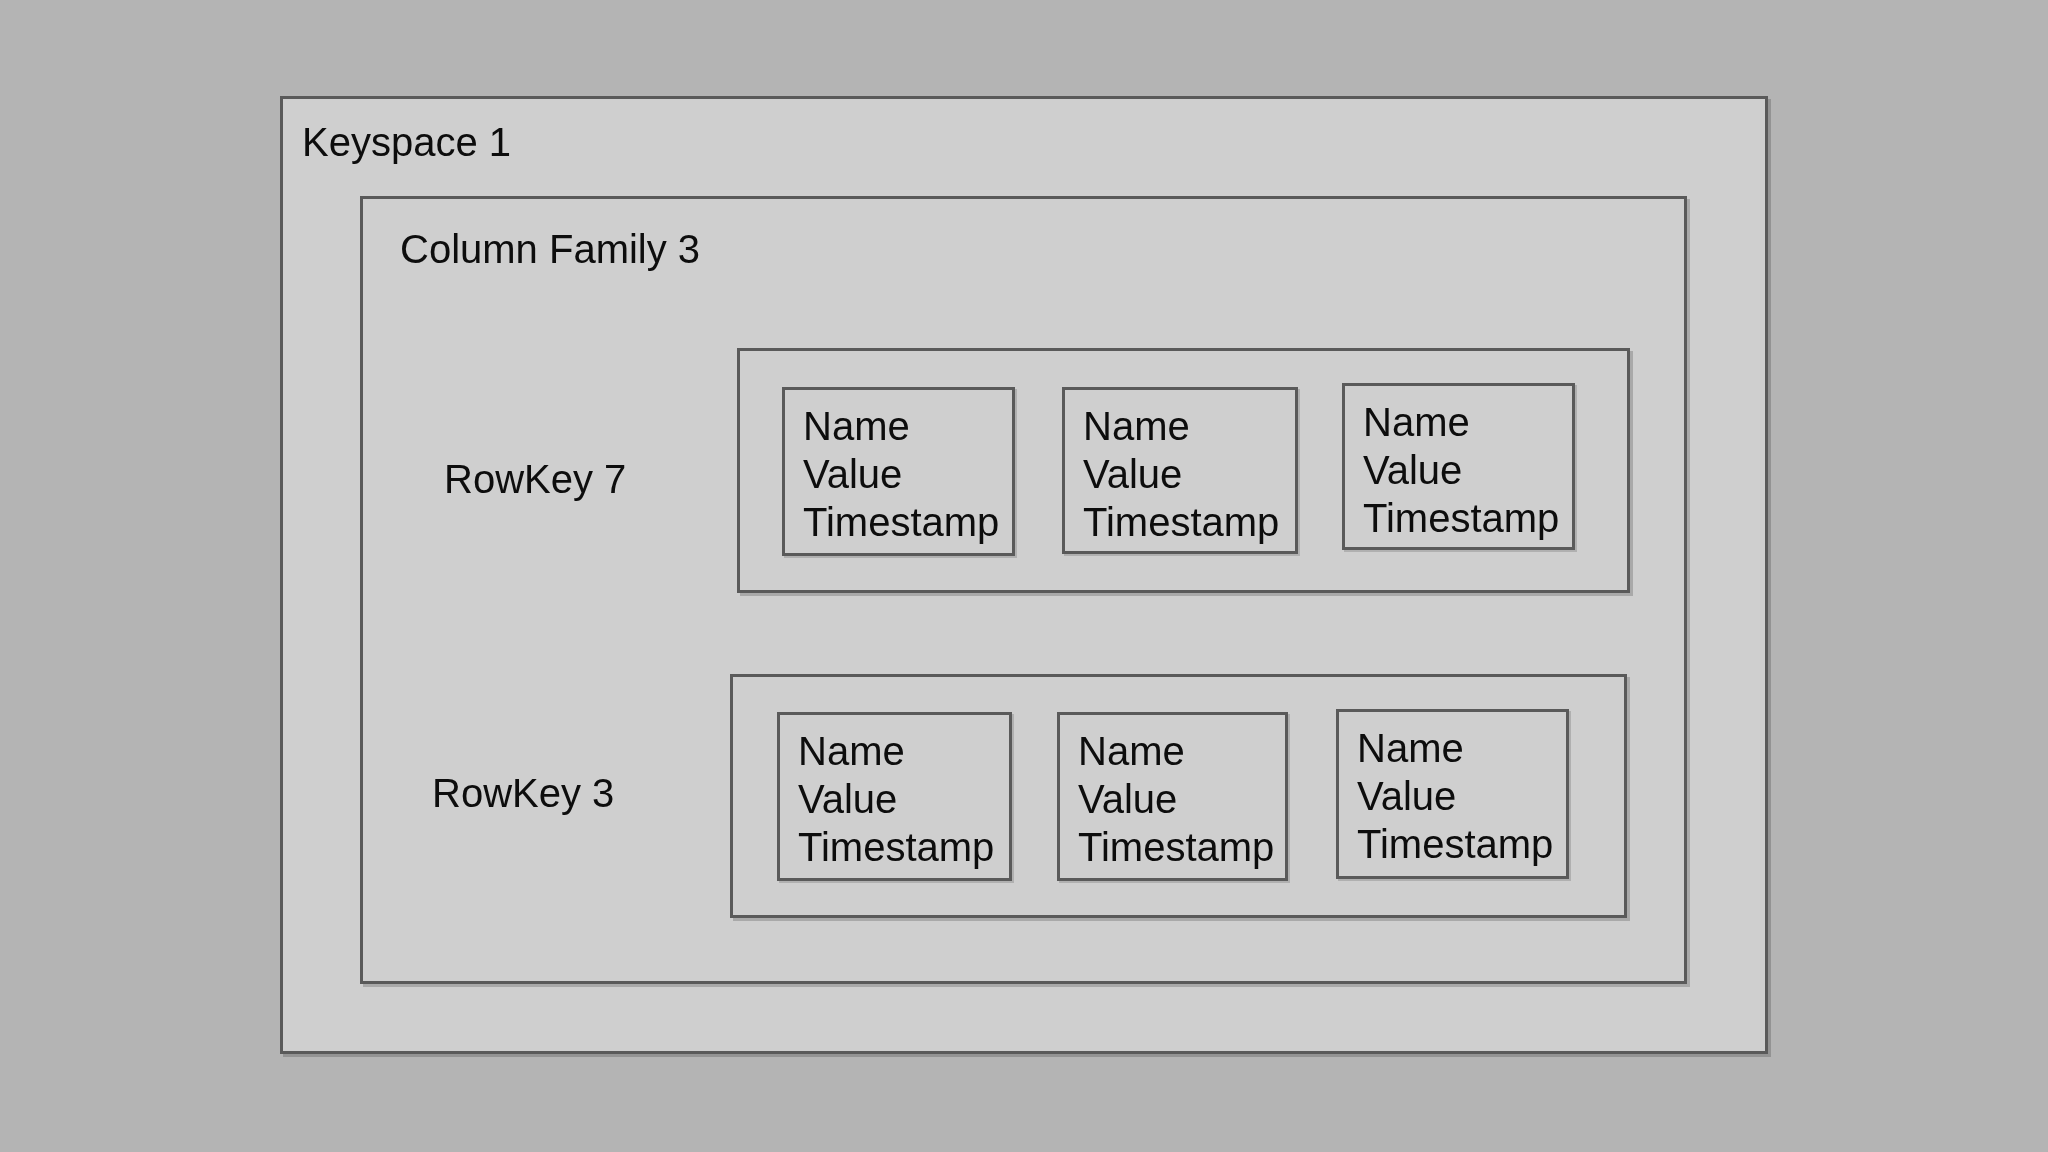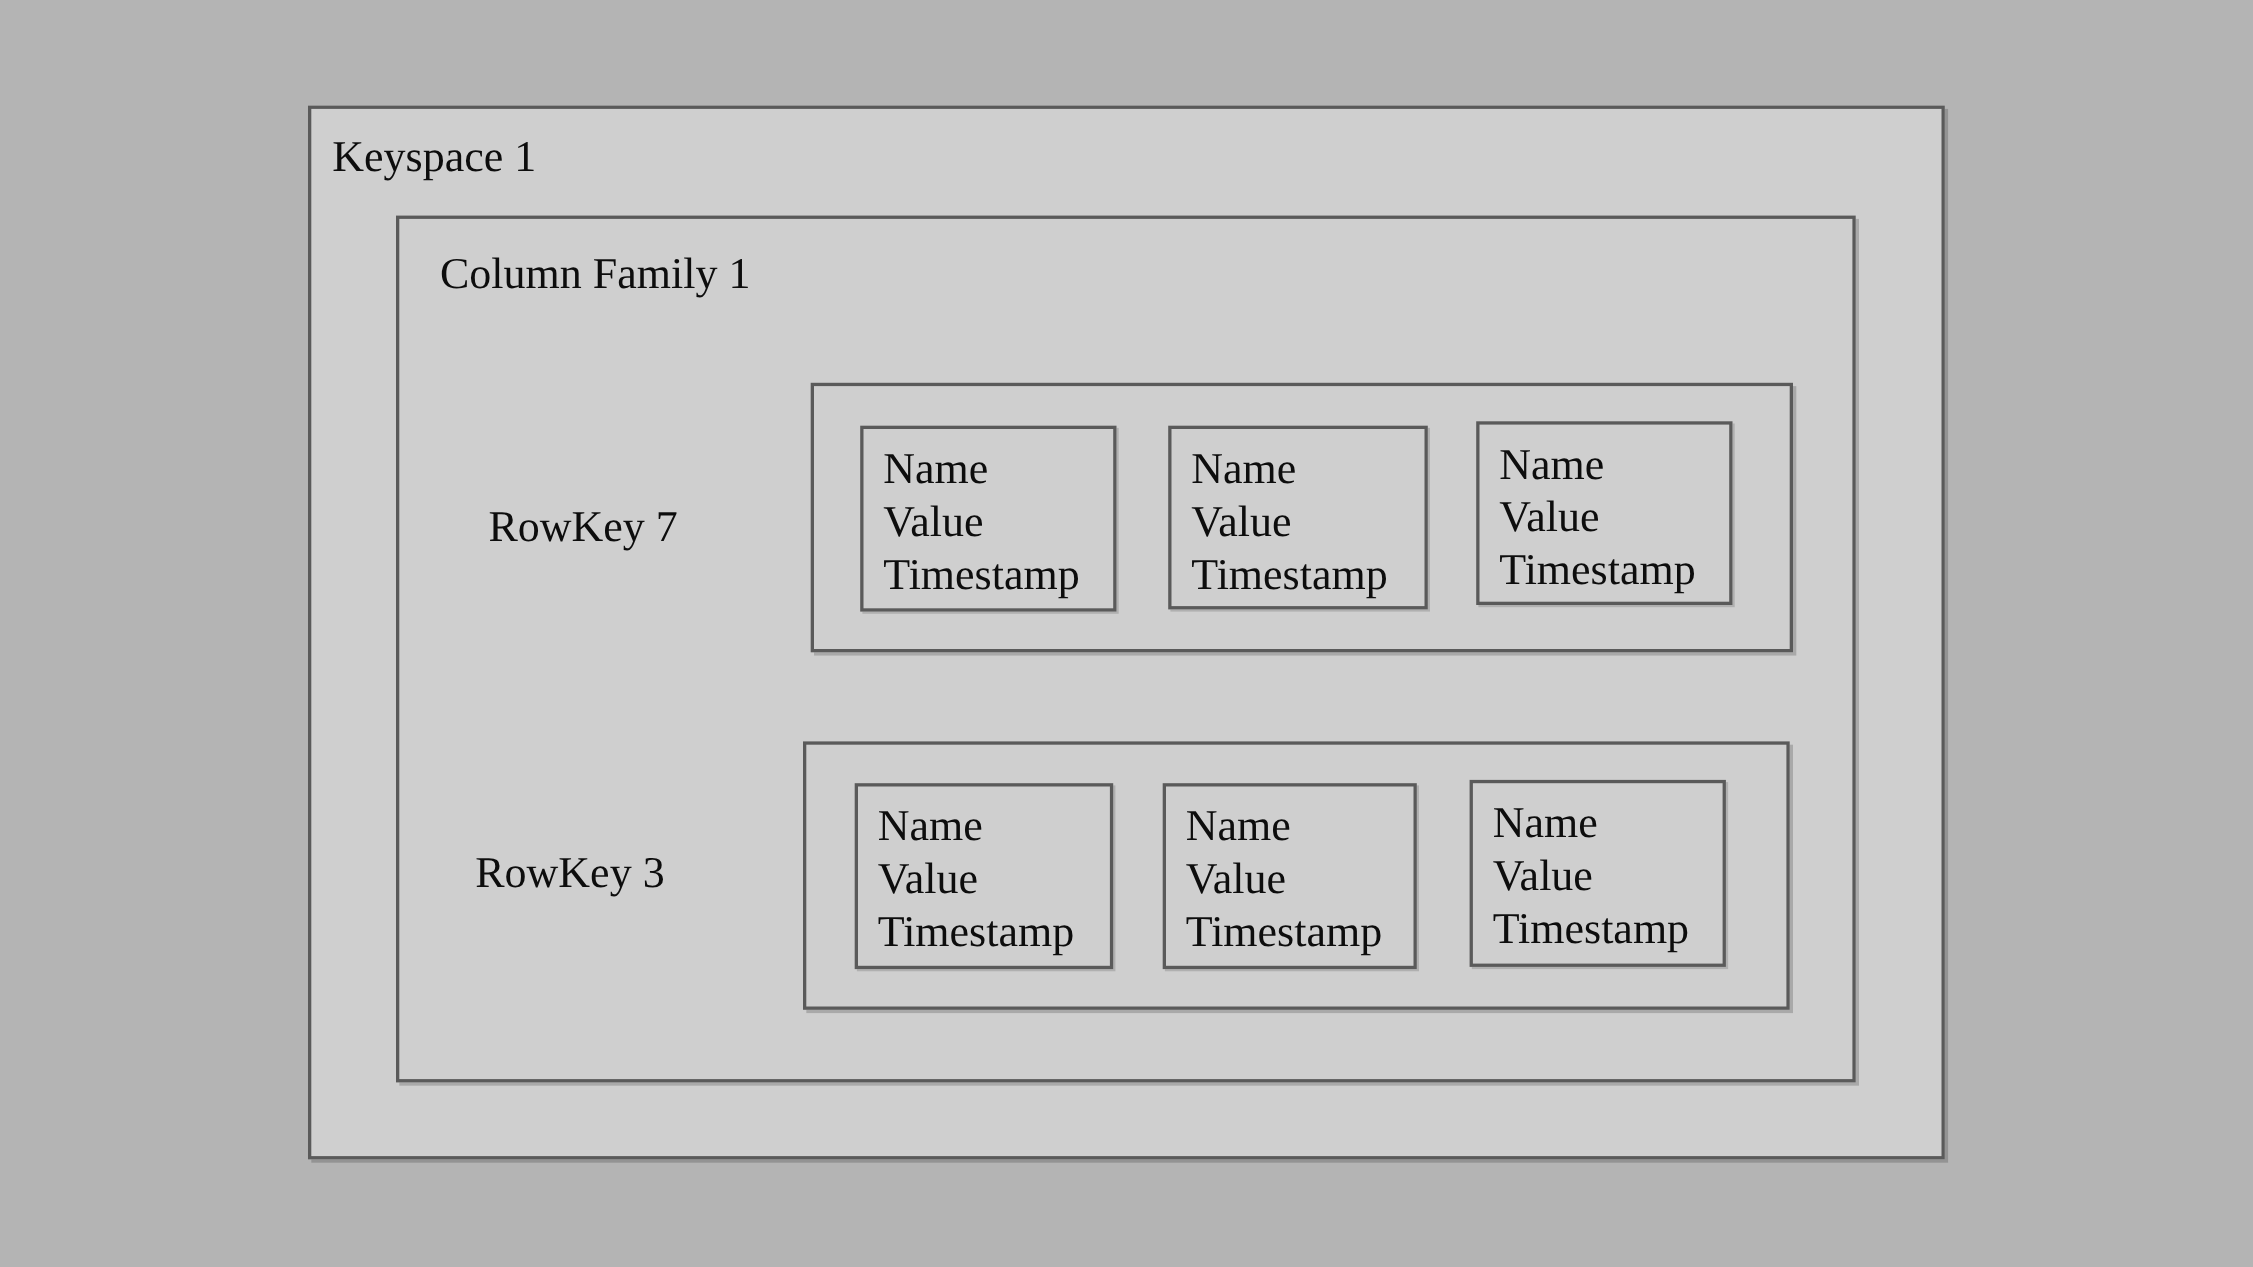--- a/index.html
+++ b/index.html
@@ -9,21 +9,21 @@
     --text: #0d0d0d;
   }
   * { margin: 0; padding: 0; box-sizing: border-box; }
   html, body {
     width: 2048px; height: 1152px;
     background: var(--background);
     font-family: "Liberation Sans", "DejaVu Sans", sans-serif;
     color: var(--text);
     overflow: hidden;
   }
-  .canvas { position: relative; width: 2048px; height: 1152px; font-family: Liberation Serif, serif; }
+  .canvas { position: relative; width: 2048px; height: 1152px; }
   .box {
     position: absolute;
     background: var(--surface);
     border: 3px solid var(--border);
     box-shadow: 3px 3px 0 rgba(0,0,0,0.18);
   }
   .label {
     position: absolute;
     font-size: 40px;
     line-height: 48px;
@@ -63,21 +63,21 @@
 </style>
 </head>
 <body>
 
 <div class="canvas">
 
   <div class="box keyspace">
     <div class="label ks-label">Keyspace 1</div>
 
     <div class="box cf">
-      <div class="label cf-label">Column Family 1</div>
+      <div class="label cf-label">Column Family 3</div>
 
       <div class="label rk1-label">RowKey 7</div>
 
       <div class="box group1">
         <div class="cell r1c1">
           <span class="cell-line">Name</span>
           <span class="cell-line">Value</span>
           <span class="cell-line">Timestamp</span>
         </div>
         <div class="cell r1c2">

